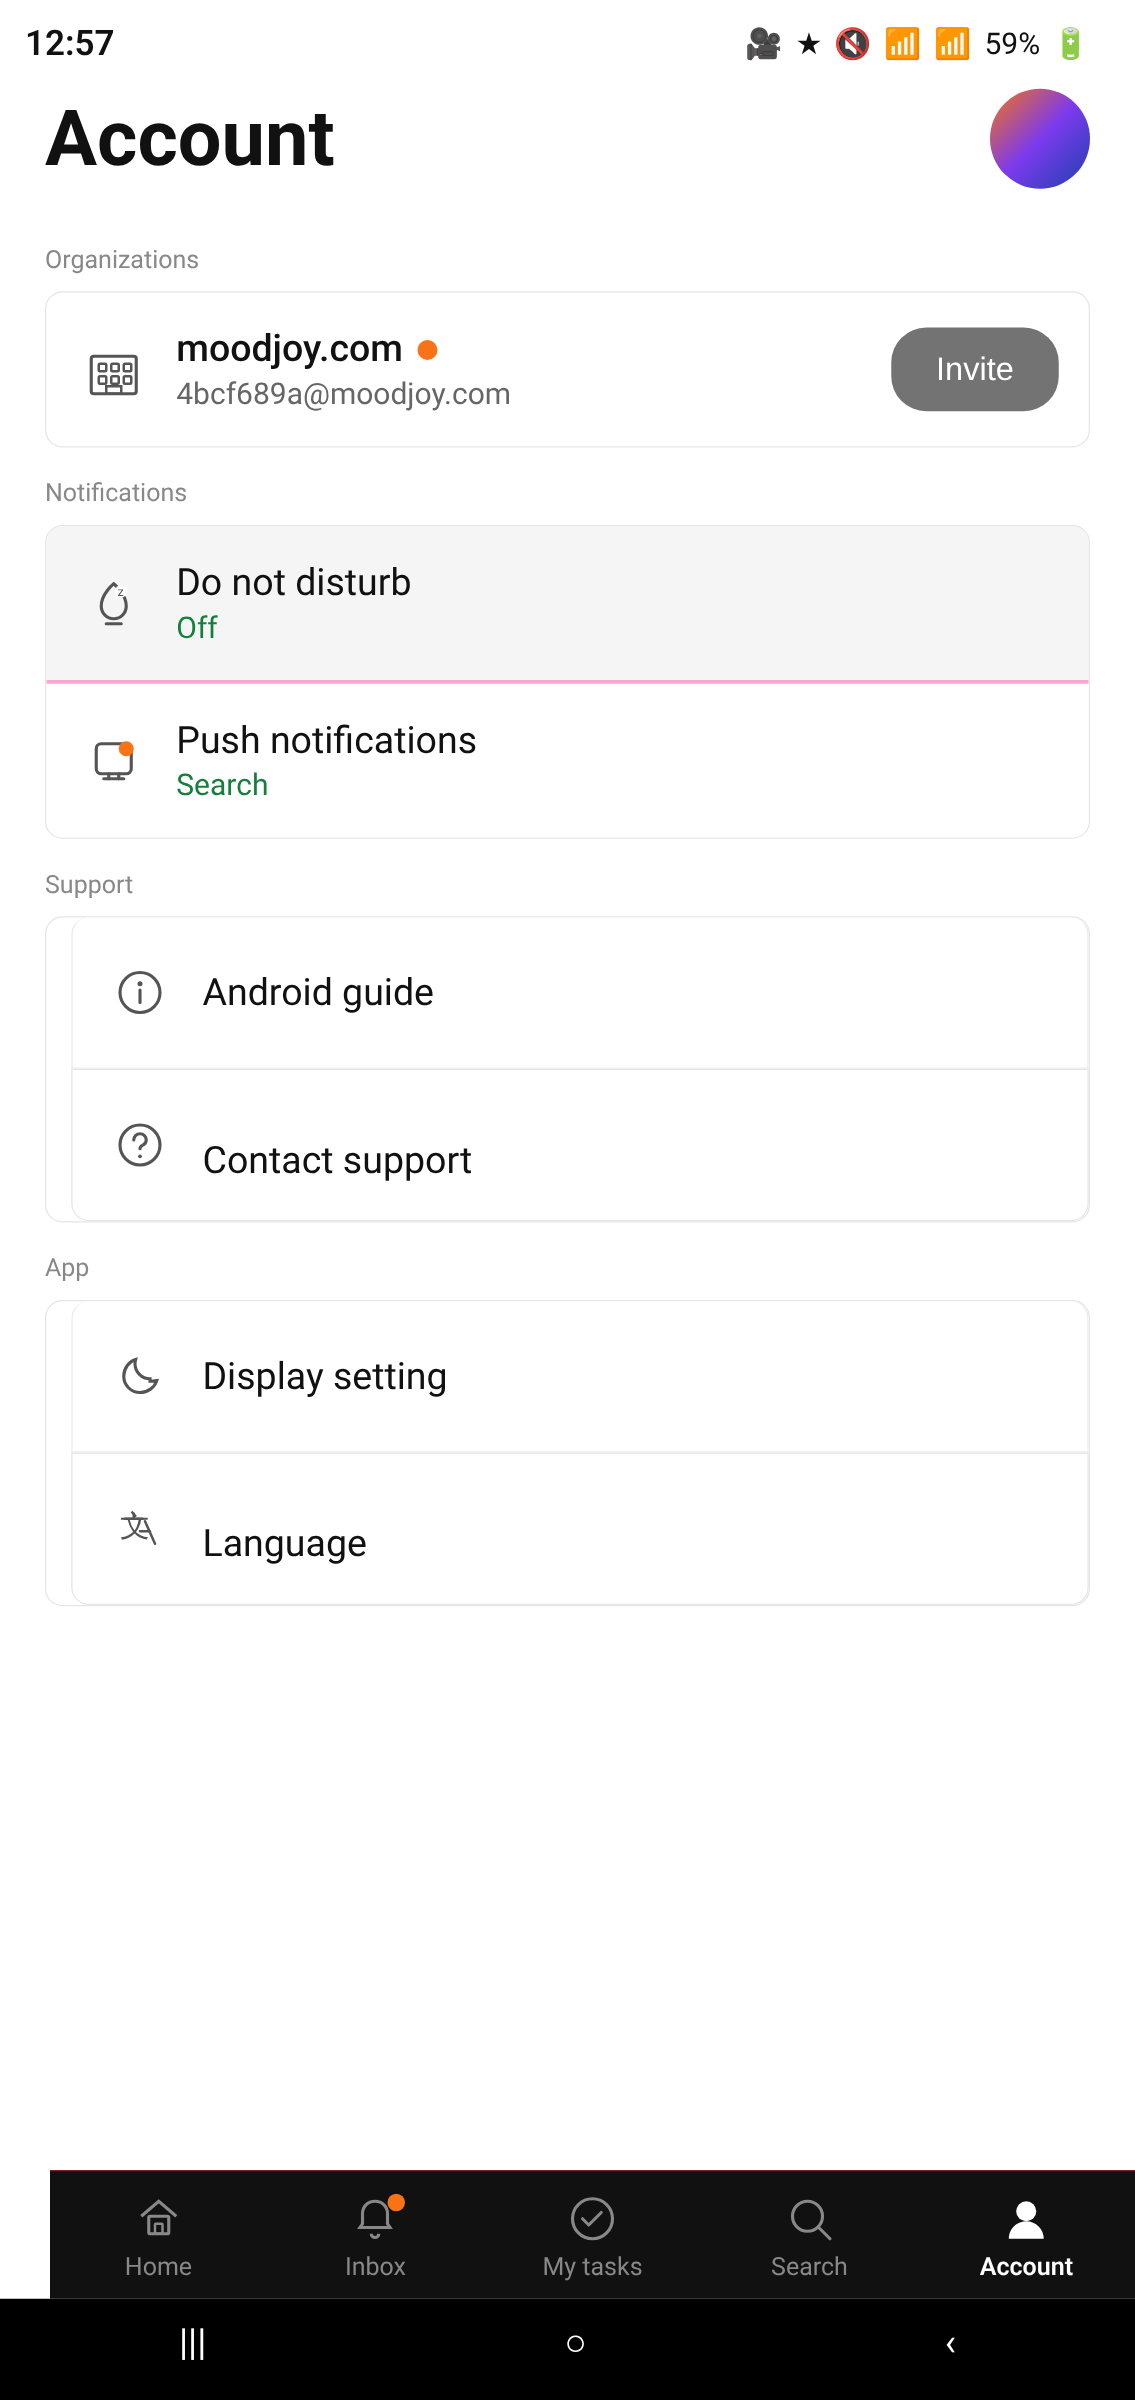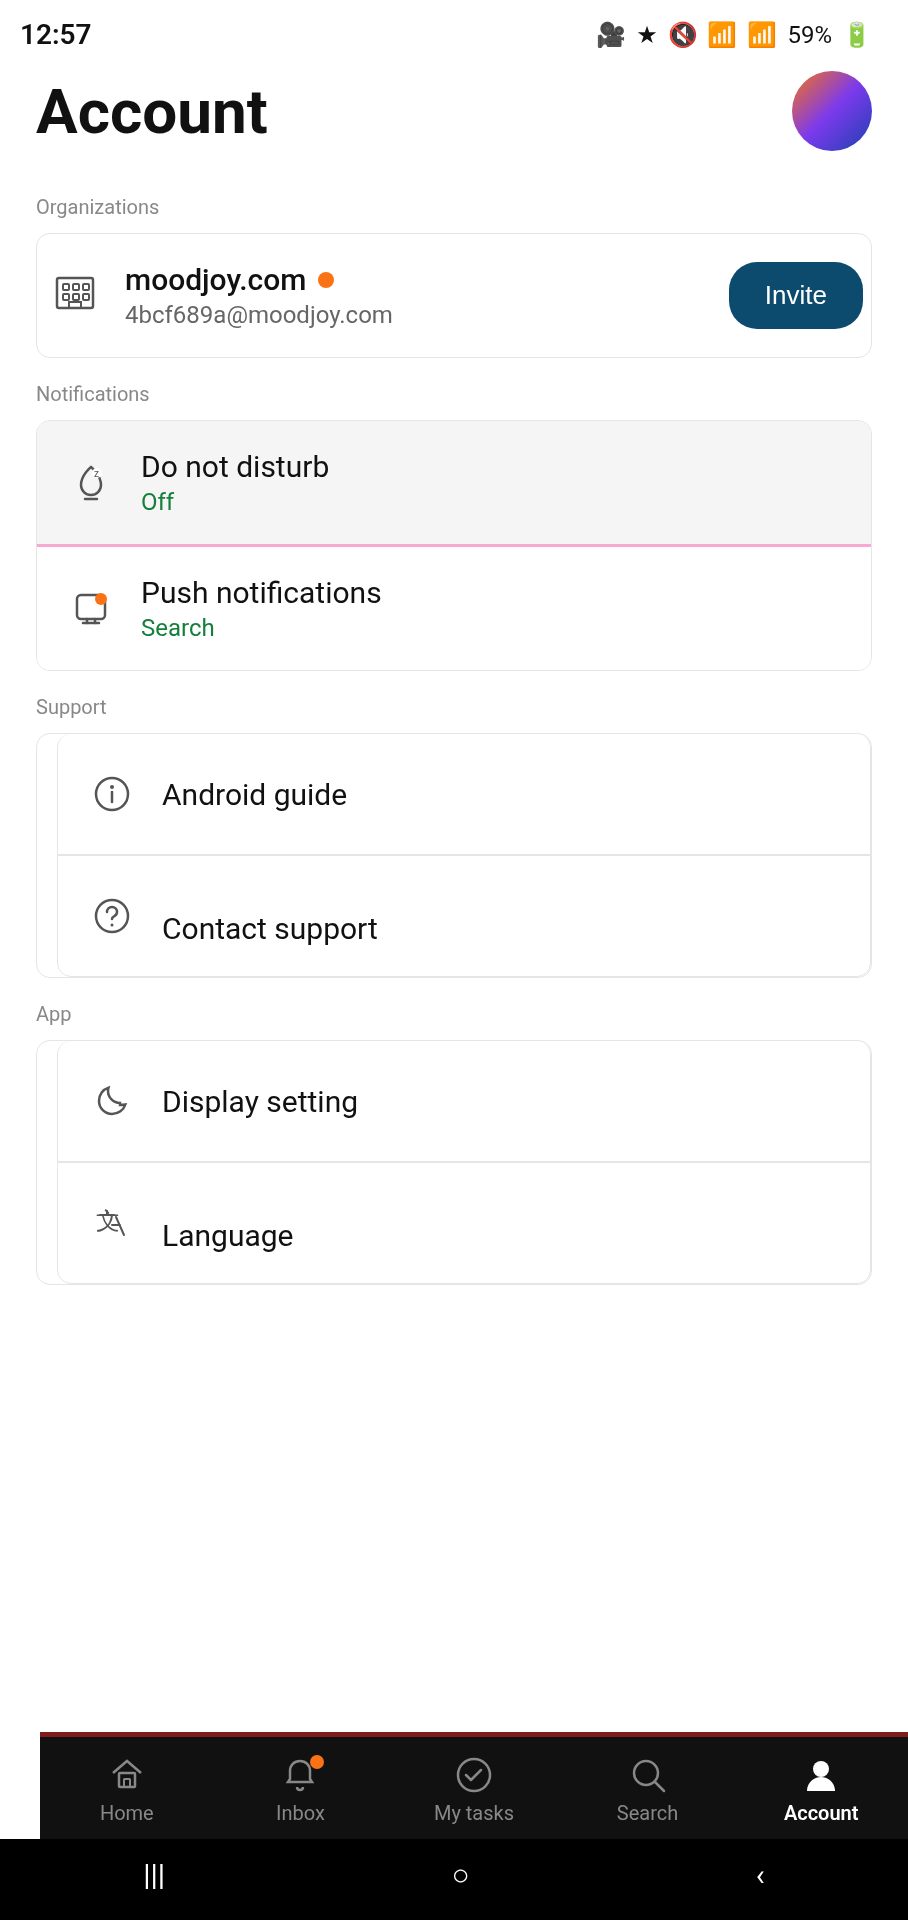--- a/index.html
+++ b/index.html
@@ -76,22 +76,22 @@
       background: #ffffff;
       border: 1px solid #e5e5e5;
       border-radius: 14px;
       overflow: hidden;
       margin-bottom: 0;
     }
 
     
     .org-card {
       display: flex;
-      align-items: flex-start;
-      padding: 28px 8px;
+      align-items: flex-end;
+      padding: 28px 24px;
       background: #ffffff;
       border: 1px solid #e5e5e5;
       border-radius: 14px;
     }
     .org-icon {
       width: 60px;
       height: 60px;
       display: flex;
       align-items: center;
       justify-content: center;
@@ -115,21 +115,21 @@
       border-radius: 50%;
       background: #f97316;
       display: inline-block;
     }
     .org-email {
       font-size: 24px;
       color: #666;
       margin-top: 4px;
     }
     .invite-btn {
-      background: #0c4a6e;
+      background: #737373;
       color: #fff;
       border: none;
       border-radius: 28px;
       padding: 18px 36px;
       font-size: 26px;
       font-weight: 500;
       cursor: pointer;
       flex-shrink: 0;
     }
 
@@ -215,21 +215,21 @@
       border-radius: 14px;
     }
 
     
     .bottom-nav {
       background: #111;
       display: flex;
       justify-content: space-around;
       align-items: center;
       padding: 10px 0 6px 0;
-      border-top: 5px solid #7f1d1d;
+      border-top: 1px solid #7f1d1d;
       margin-left: 40px;
     }
     .nav-item {
       display: flex;
       flex-direction: column;
       align-items: center;
       gap: 6px;
       flex: 1;
       cursor: pointer;
       padding: 8px 0;

